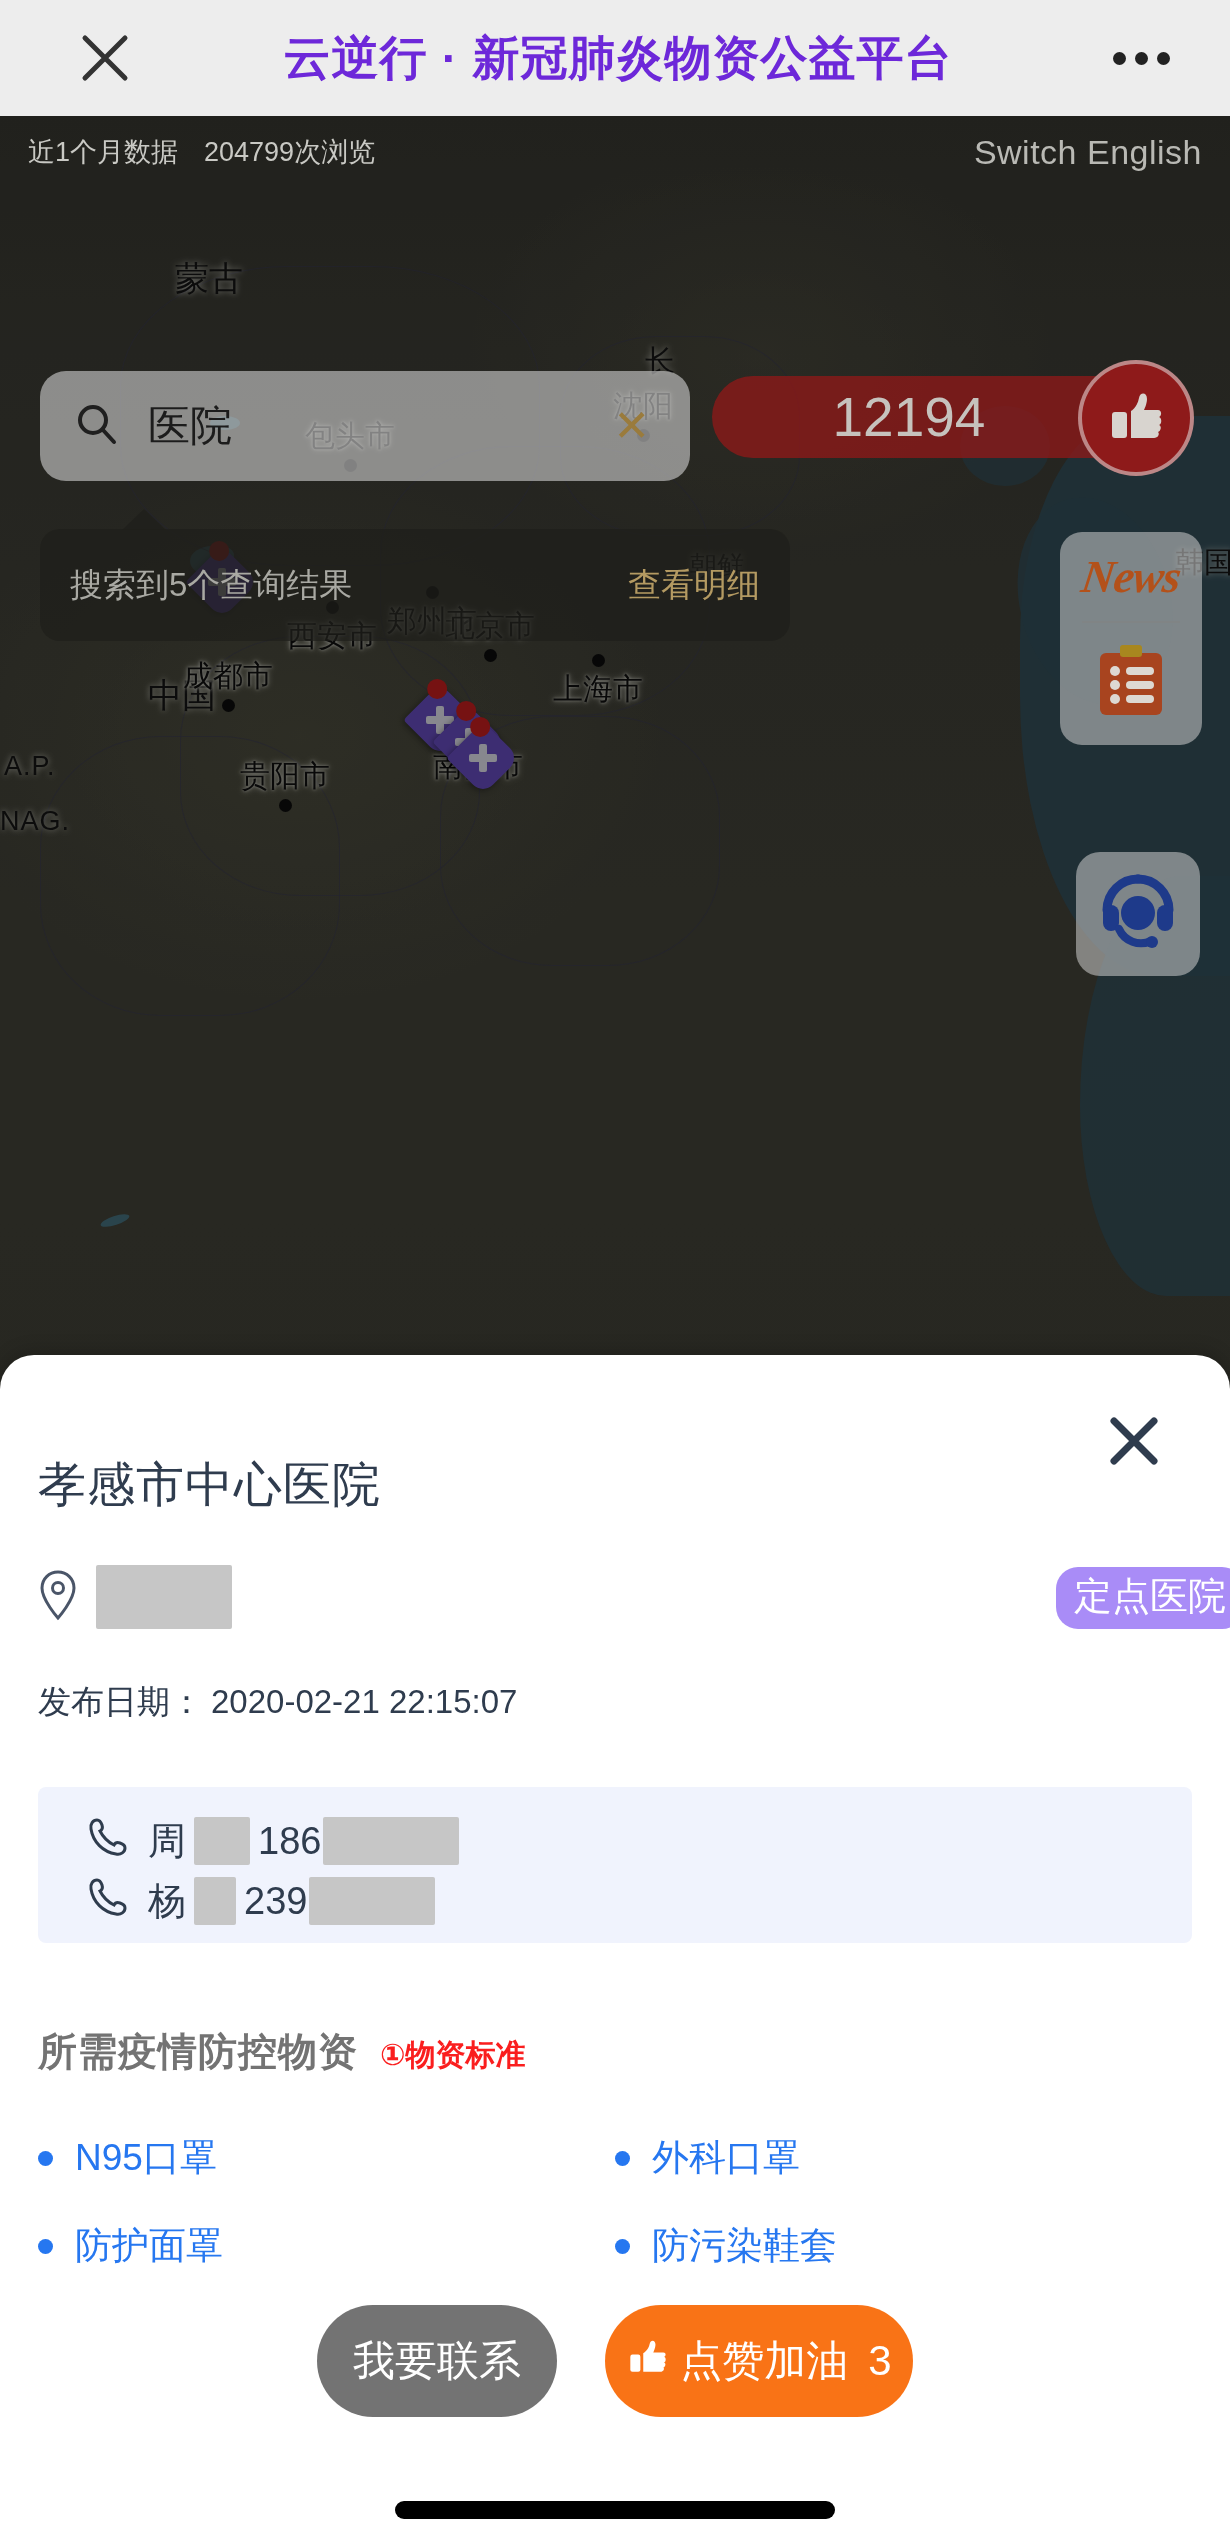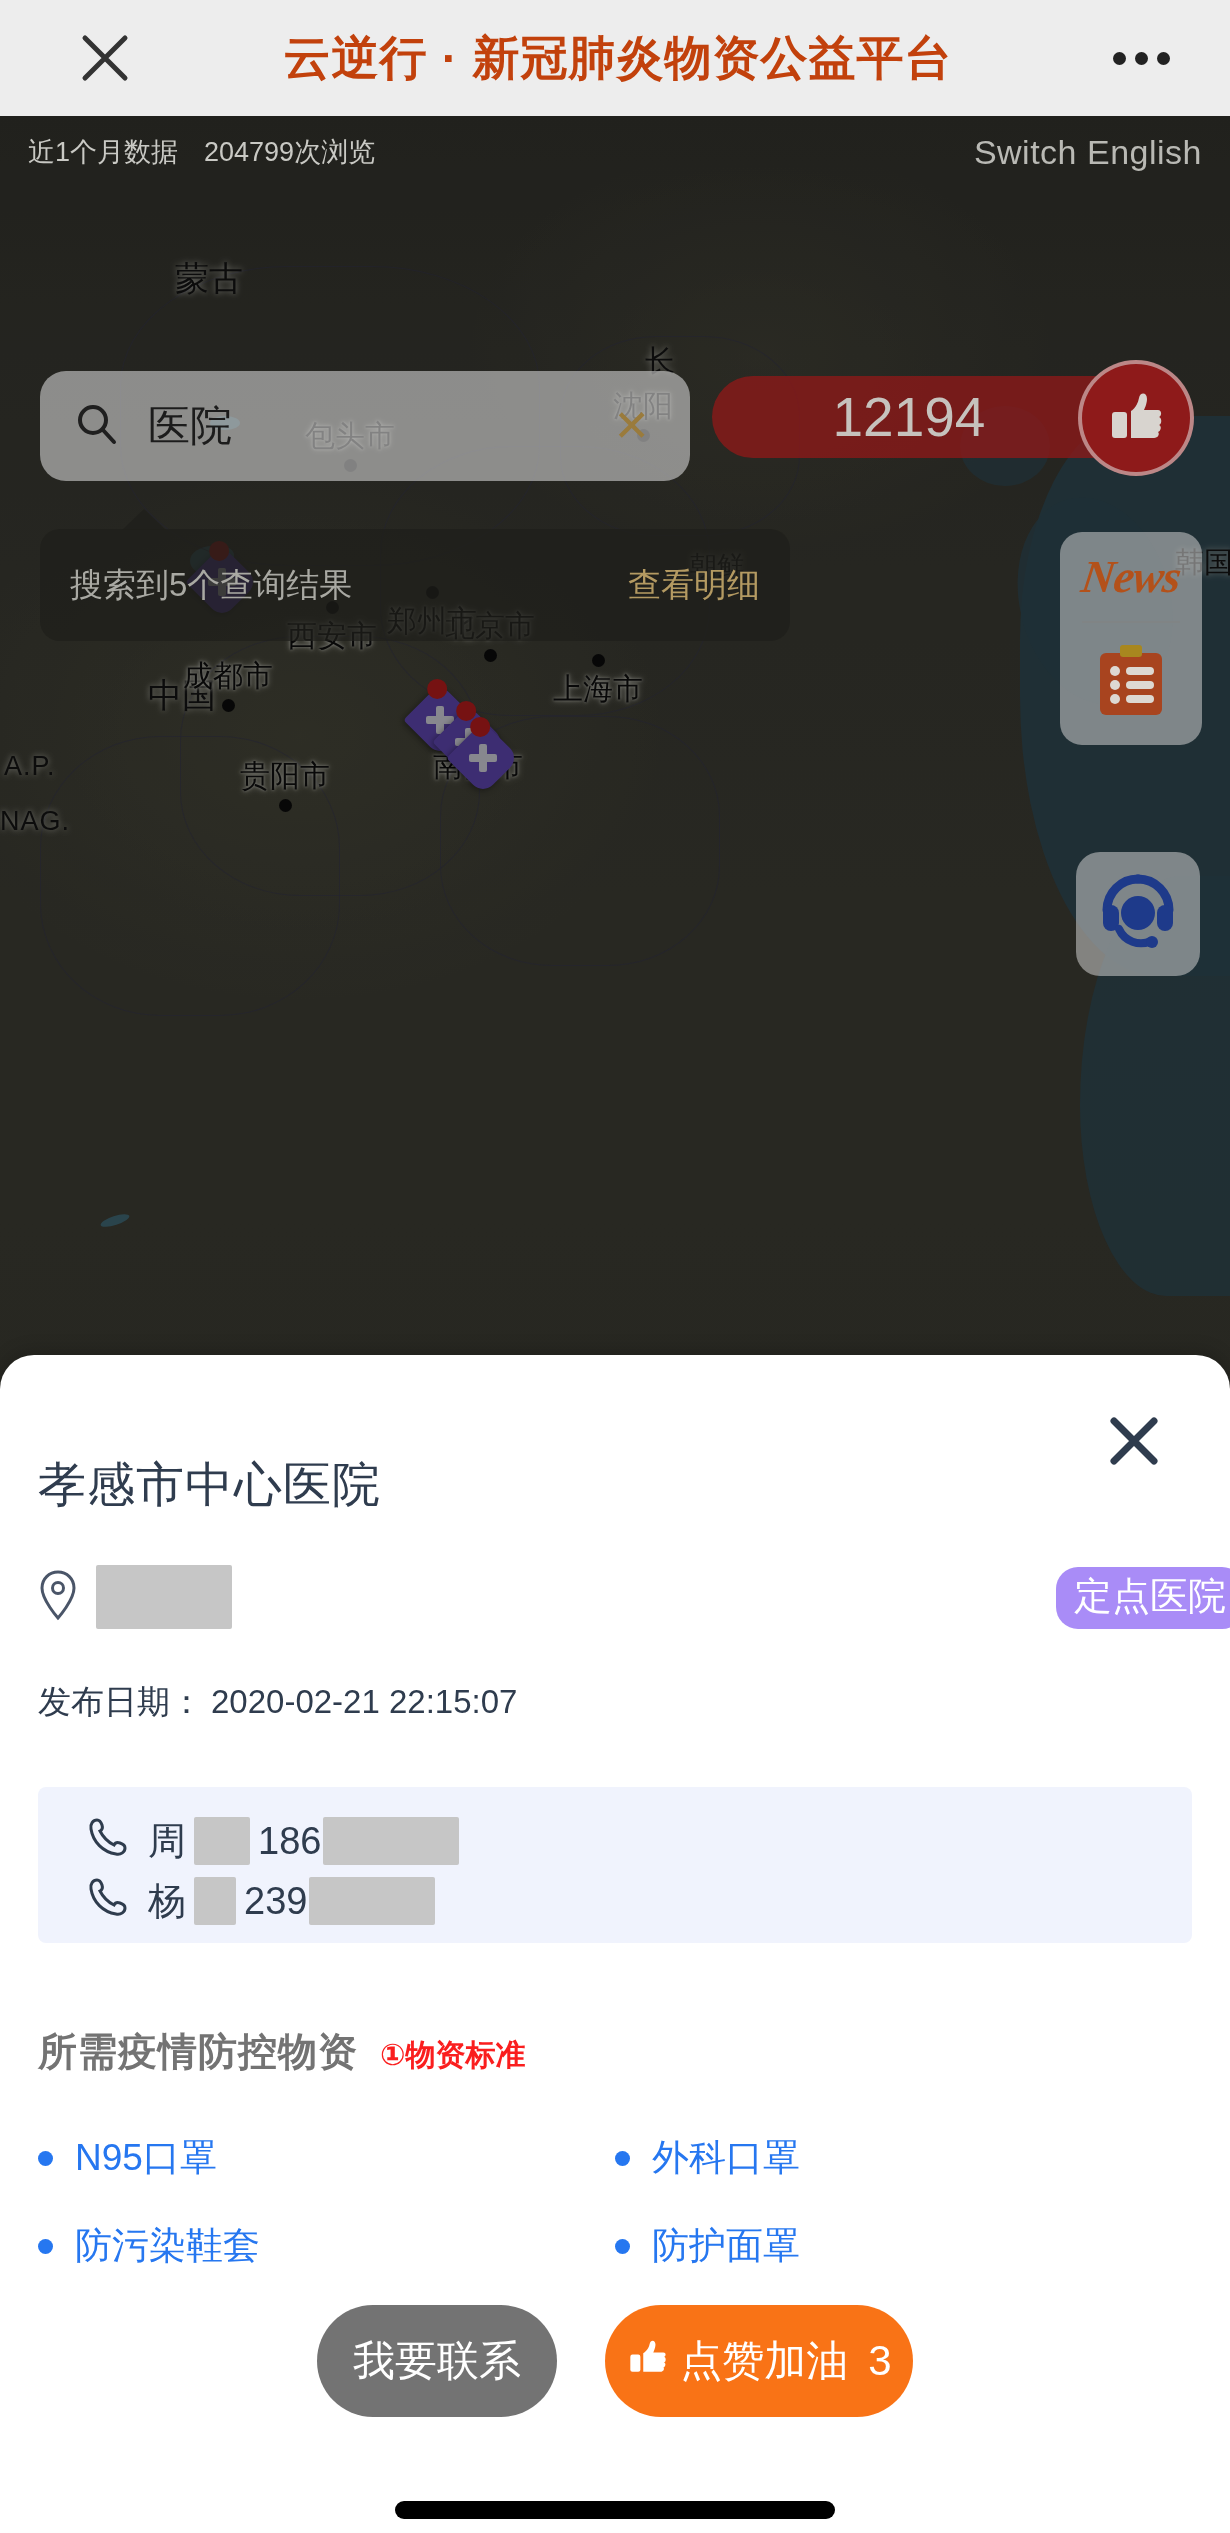--- a/index.html
+++ b/index.html
@@ -15,21 +15,21 @@
     position: absolute; top: 0; left: 0; width: 1230px; height: 116px;
     background: #ededed; display: flex; align-items: center;
   }
   .wx-close {
     position: absolute; left: 60px; top: 0; width: 90px; height: 116px;
     display: flex; align-items: center; justify-content: center;
   }
   .wx-close svg { display: block; }
   .wx-title {
     width: 100%; text-align: center;
-    font-size: 47px; font-weight: 700; color: #c2410c;
+    font-size: 47px; font-weight: 700; color: #6d28d9;
     letter-spacing: 1px; padding-left: 6px;
   }
   .wx-dots {
     position: absolute; right: 60px; top: 0; height: 116px;
     display: flex; align-items: center; gap: 9px;
   }
   .wx-dots i { width: 13px; height: 13px; border-radius: 50%; background: #222; display: block; }
 
   
   .map {
@@ -493,25 +493,25 @@
       <div class="supply">
         <span class="bullet"></span>
         <span>N95口罩</span>
       </div>
       <div class="supply">
         <span class="bullet"></span>
         <span>外科口罩</span>
       </div>
       <div class="supply">
         <span class="bullet"></span>
-        <span>防污染鞋套</span>
+        <span>防护面罩</span>
       </div>
       <div class="supply">
         <span class="bullet"></span>
-        <span>防护面罩</span>
+        <span>防污染鞋套</span>
       </div>
     </div>
 
     <div class="sheet-actions">
       <button class="btn btn-contact">我要联系</button>
       <button class="btn btn-like">
         <span>
           <svg width="46" height="46" viewBox="0 0 64 64">
             <rect x="6" y="30" width="14" height="24" rx="3" fill="#fff"></rect>
             <path d="M24 54 V28 C24 28 31 25 33 15 C34 9 41 9 41 16 C41 21 38 27 38 27 H52 C56 27 56 32 53 33 C56 34 56 40 53 41 C56 42 55 47 52 48 C54 50 52 54 48 54 Z" fill="#fff"></path>

